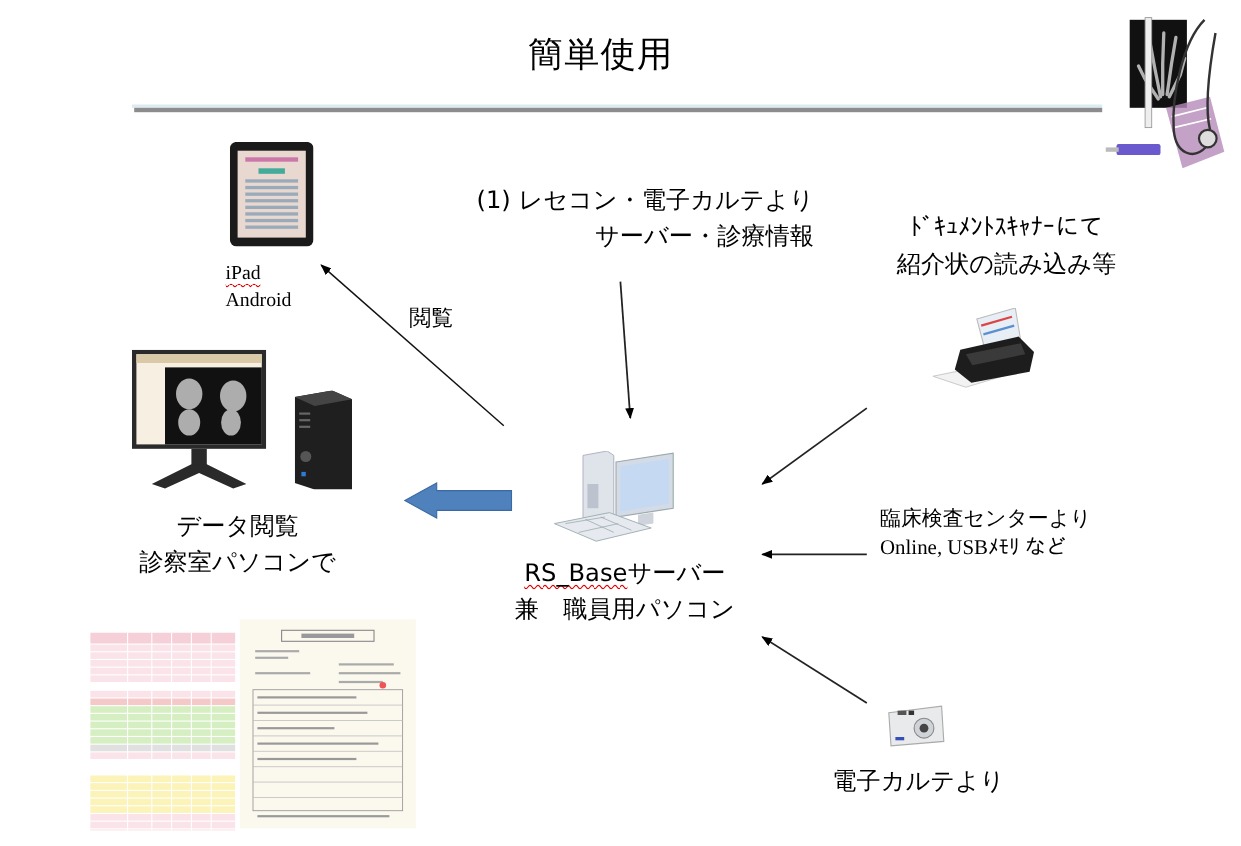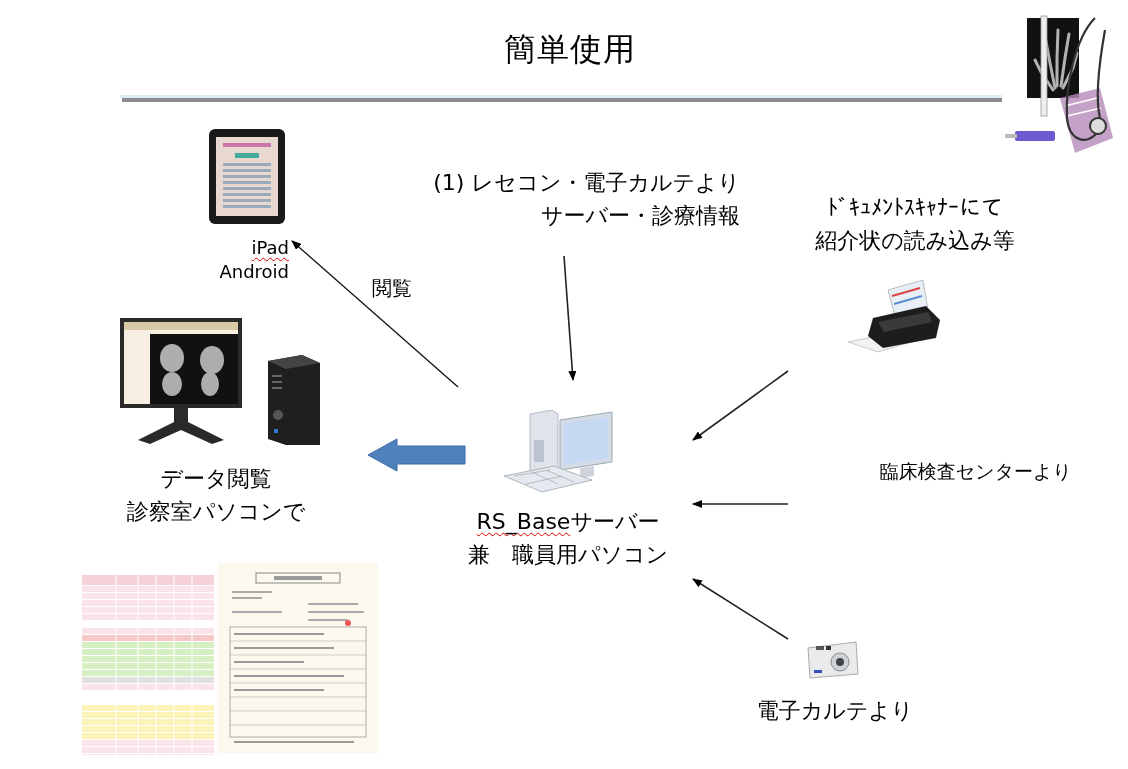--- a/index.html
+++ b/index.html
@@ -1,23 +1,23 @@
 <!DOCTYPE html>
 <html><head>
 <meta charset="utf-8">
 <style>
   html, body { margin:0; padding:0; background:#ffffff; }
   body { width:1128px; height:769px; position:relative; overflow:hidden;
          font-family:"DejaVu Sans","Liberation Sans",sans-serif; color:#000; }
   .abs { position:absolute; }
-  .title { left:504px; top:28px; font-size:32px; letter-spacing:1px; }
+  .title { left:480px; top:28px; font-size:32px; letter-spacing:1px; }
   .rule-top { left:120px; top:95px; width:882px; height:3px; background:#dcebf2; }
   .rule-bot { left:122px; top:98px; width:880px; height:4px; background:#8c8c8c; }
   .txt { font-size:22px; line-height:33px; text-align:center; white-space:nowrap; }
-  .txt-sm { font-size:18px; line-height:24px; text-align:right; white-space:nowrap; }
+  .txt-sm { font-size:18px; line-height:24px; text-align:left; white-space:nowrap;font-family:Liberation Serif, serif; }
   .txt-md { font-size:20px; line-height:28px; text-align:center; white-space:nowrap; }
   .spell { text-decoration:underline wavy #d00; text-decoration-thickness:1px; text-underline-offset:3px; }
   svg.overlay { position:absolute; left:0; top:0; }
 </style>
 </head>
 <body>
 
 <div class="abs title">簡単使用</div>
 <div class="abs rule-top"></div>
 <div class="abs rule-bot"></div>
@@ -132,20 +132,21 @@
     <path d="M14 66 L50 60 M26 74 L62 66 M32 62 L58 74 M46 60 L74 72" stroke="#9aa" stroke-width="0.7"></path>
   </svg>
 </div>
 <div class="abs txt" style="left:444px;top:505px;width:248px;">
   <div><span class="spell">RS_Base</span><span>サーバー</span></div>
   <div>兼　職員用パソコン</div>
 </div>
 
 <div class="abs" style="left:800px;top:458px;width:272px;text-align:center;">
   <div class="txt-sm" style="font-size:19px;line-height:27px;">臨床検査センターより</div>
+  <div class="txt-sm" style="font-size:19px;line-height:27px;">Online, USBﾒﾓﾘ など</div>
 </div>
 
 <div class="abs" style="left:806px;top:640px;width:54px;height:40px;">
   <svg width="54" height="40" viewBox="0 0 54 40">
     <path d="M2 8 L50 2 L52 34 L4 38 Z" fill="#e9eaec" stroke="#aaa"></path>
     <rect x="10" y="6" width="8" height="4" fill="#555"></rect>
       <rect x="20" y="6" width="5" height="4" fill="#333"></rect>
     <circle cx="34" cy="22" r="9" fill="#cfd2d6" stroke="#888"></circle>
     <circle cx="34" cy="22" r="4" fill="#444"></circle>
     <rect x="8" y="30" width="8" height="3" fill="#3450b8"></rect>

